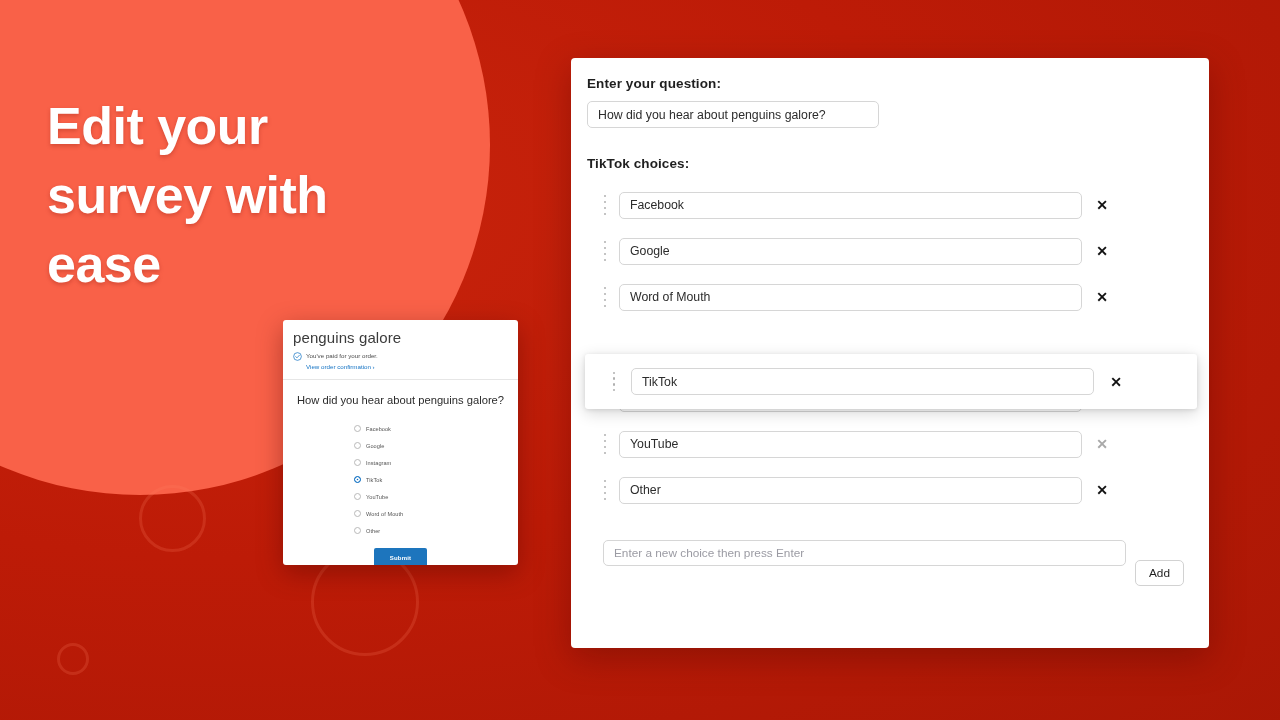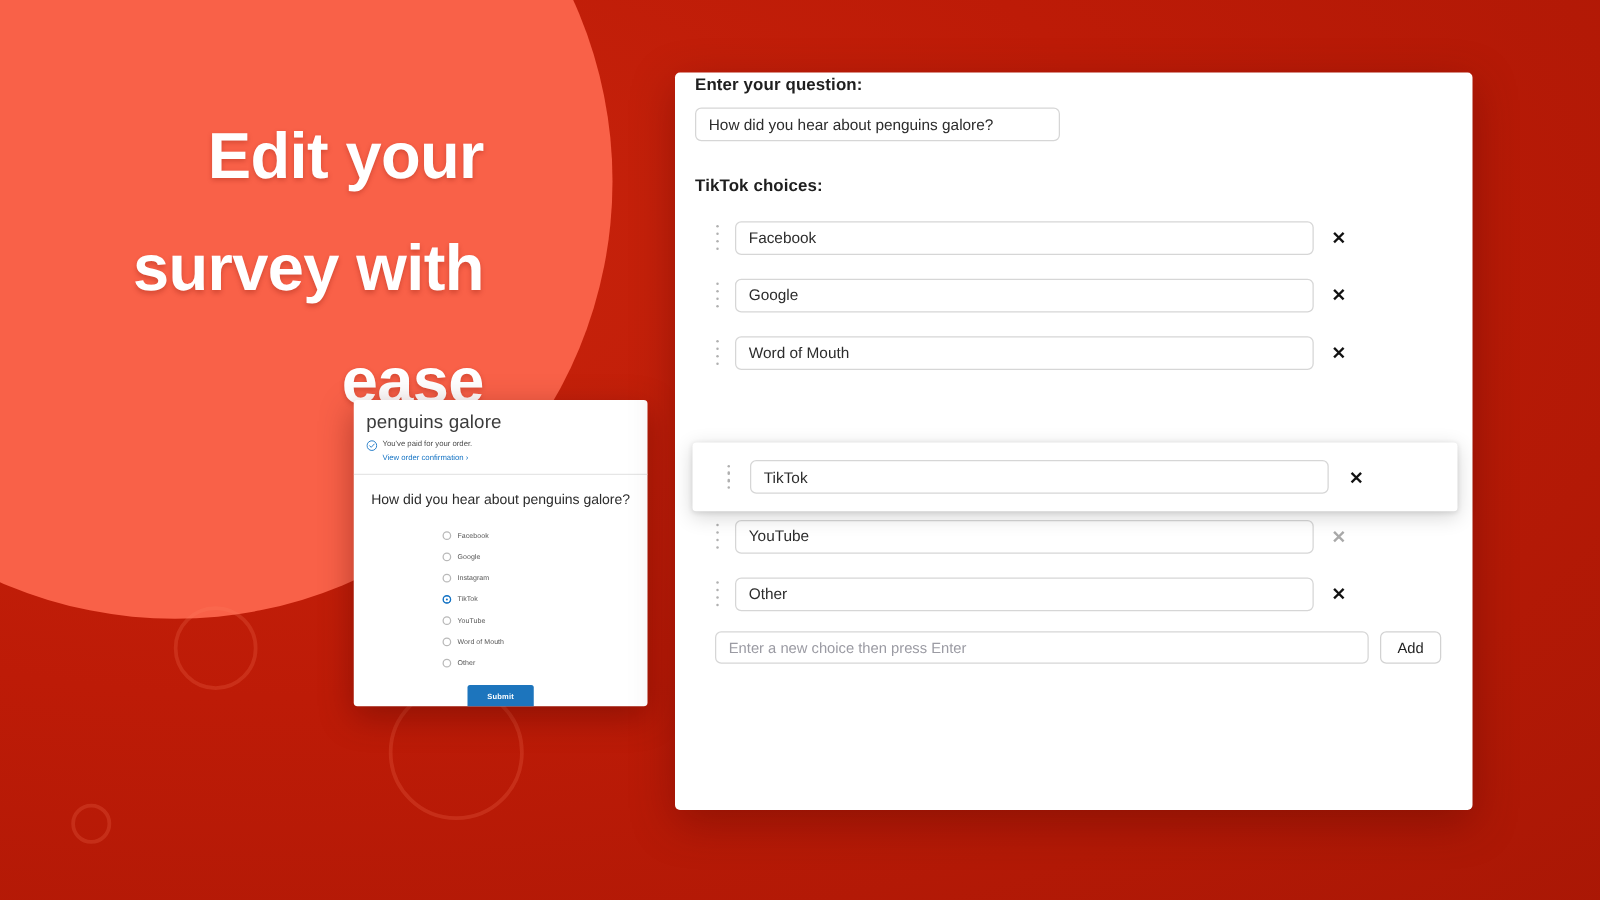--- a/index.html
+++ b/index.html
@@ -37,29 +37,28 @@
     border-color: rgba(255, 130, 100, 0.20);
   }
   .ring-1 { left: 139px; top: 485px; width: 67px;  height: 67px;  border-width: 3px; }
   .ring-2 { left: 311px; top: 548px; width: 108px; height: 108px; border-width: 3px; }
   .ring-3 { left: 57px;  top: 643px; width: 32px;  height: 32px;  border-width: 3px; }
 
   
   .headline {
     position: absolute;
     left: 47px;
-    top: 80px;
+    top: 92px;
     width: 340px;
     color: #ffffff;
     font-size: 52px;
-    line-height: 90px;
+    line-height: 69px;
     font-weight: 700;
     letter-spacing: -0.5px;
     text-shadow: 0 2px 4px rgba(120, 15, 0, 0.28);
-    text-align: right;
   }
 
   
   .preview-card {
     position: absolute;
     left: 283px;
     top: 320px;
     width: 235px;
     height: 245px;
     background: #ffffff;
@@ -150,28 +149,28 @@
     font-weight: 700;
     padding: 7px 16px;
     border: none;
     border-radius: 2px;
     letter-spacing: 0.2px;
   }
 
   
   .editor-panel {
     position: absolute;
-    left: 540px;
+    left: 571px;
     top: 58px;
     width: 638px;
     height: 590px;
     background: #ffffff;
     border-radius: 4px;
     box-shadow: 0 10px 34px rgba(70, 6, 0, 0.34);
-    padding: 1px 18px 0 16px;
+    padding: 16px 18px 0 16px;
   }
 
   .field-label {
     font-size: 13.5px;
     font-weight: 700;
     color: #1f1f1f;
     letter-spacing: 0.1px;
   }
 
   .question-input {
@@ -297,20 +296,21 @@
     margin-left: 9px;
     height: 26px;
     padding: 0 13px;
     background: #ffffff;
     border: 1px solid #d2d2d2;
     border-radius: 5px;
     font-size: 11.8px;
     color: #1f1f1f;
     font-family: "Liberation Sans", sans-serif;
     cursor: pointer;
+    margin-top: 40px;
   }
 </style>
 </head>
 <body>
 
 <div id="stage">
 
   <div class="coral-blob"></div>
   <div class="ring ring-1"></div>
   <div class="ring ring-2"></div>

